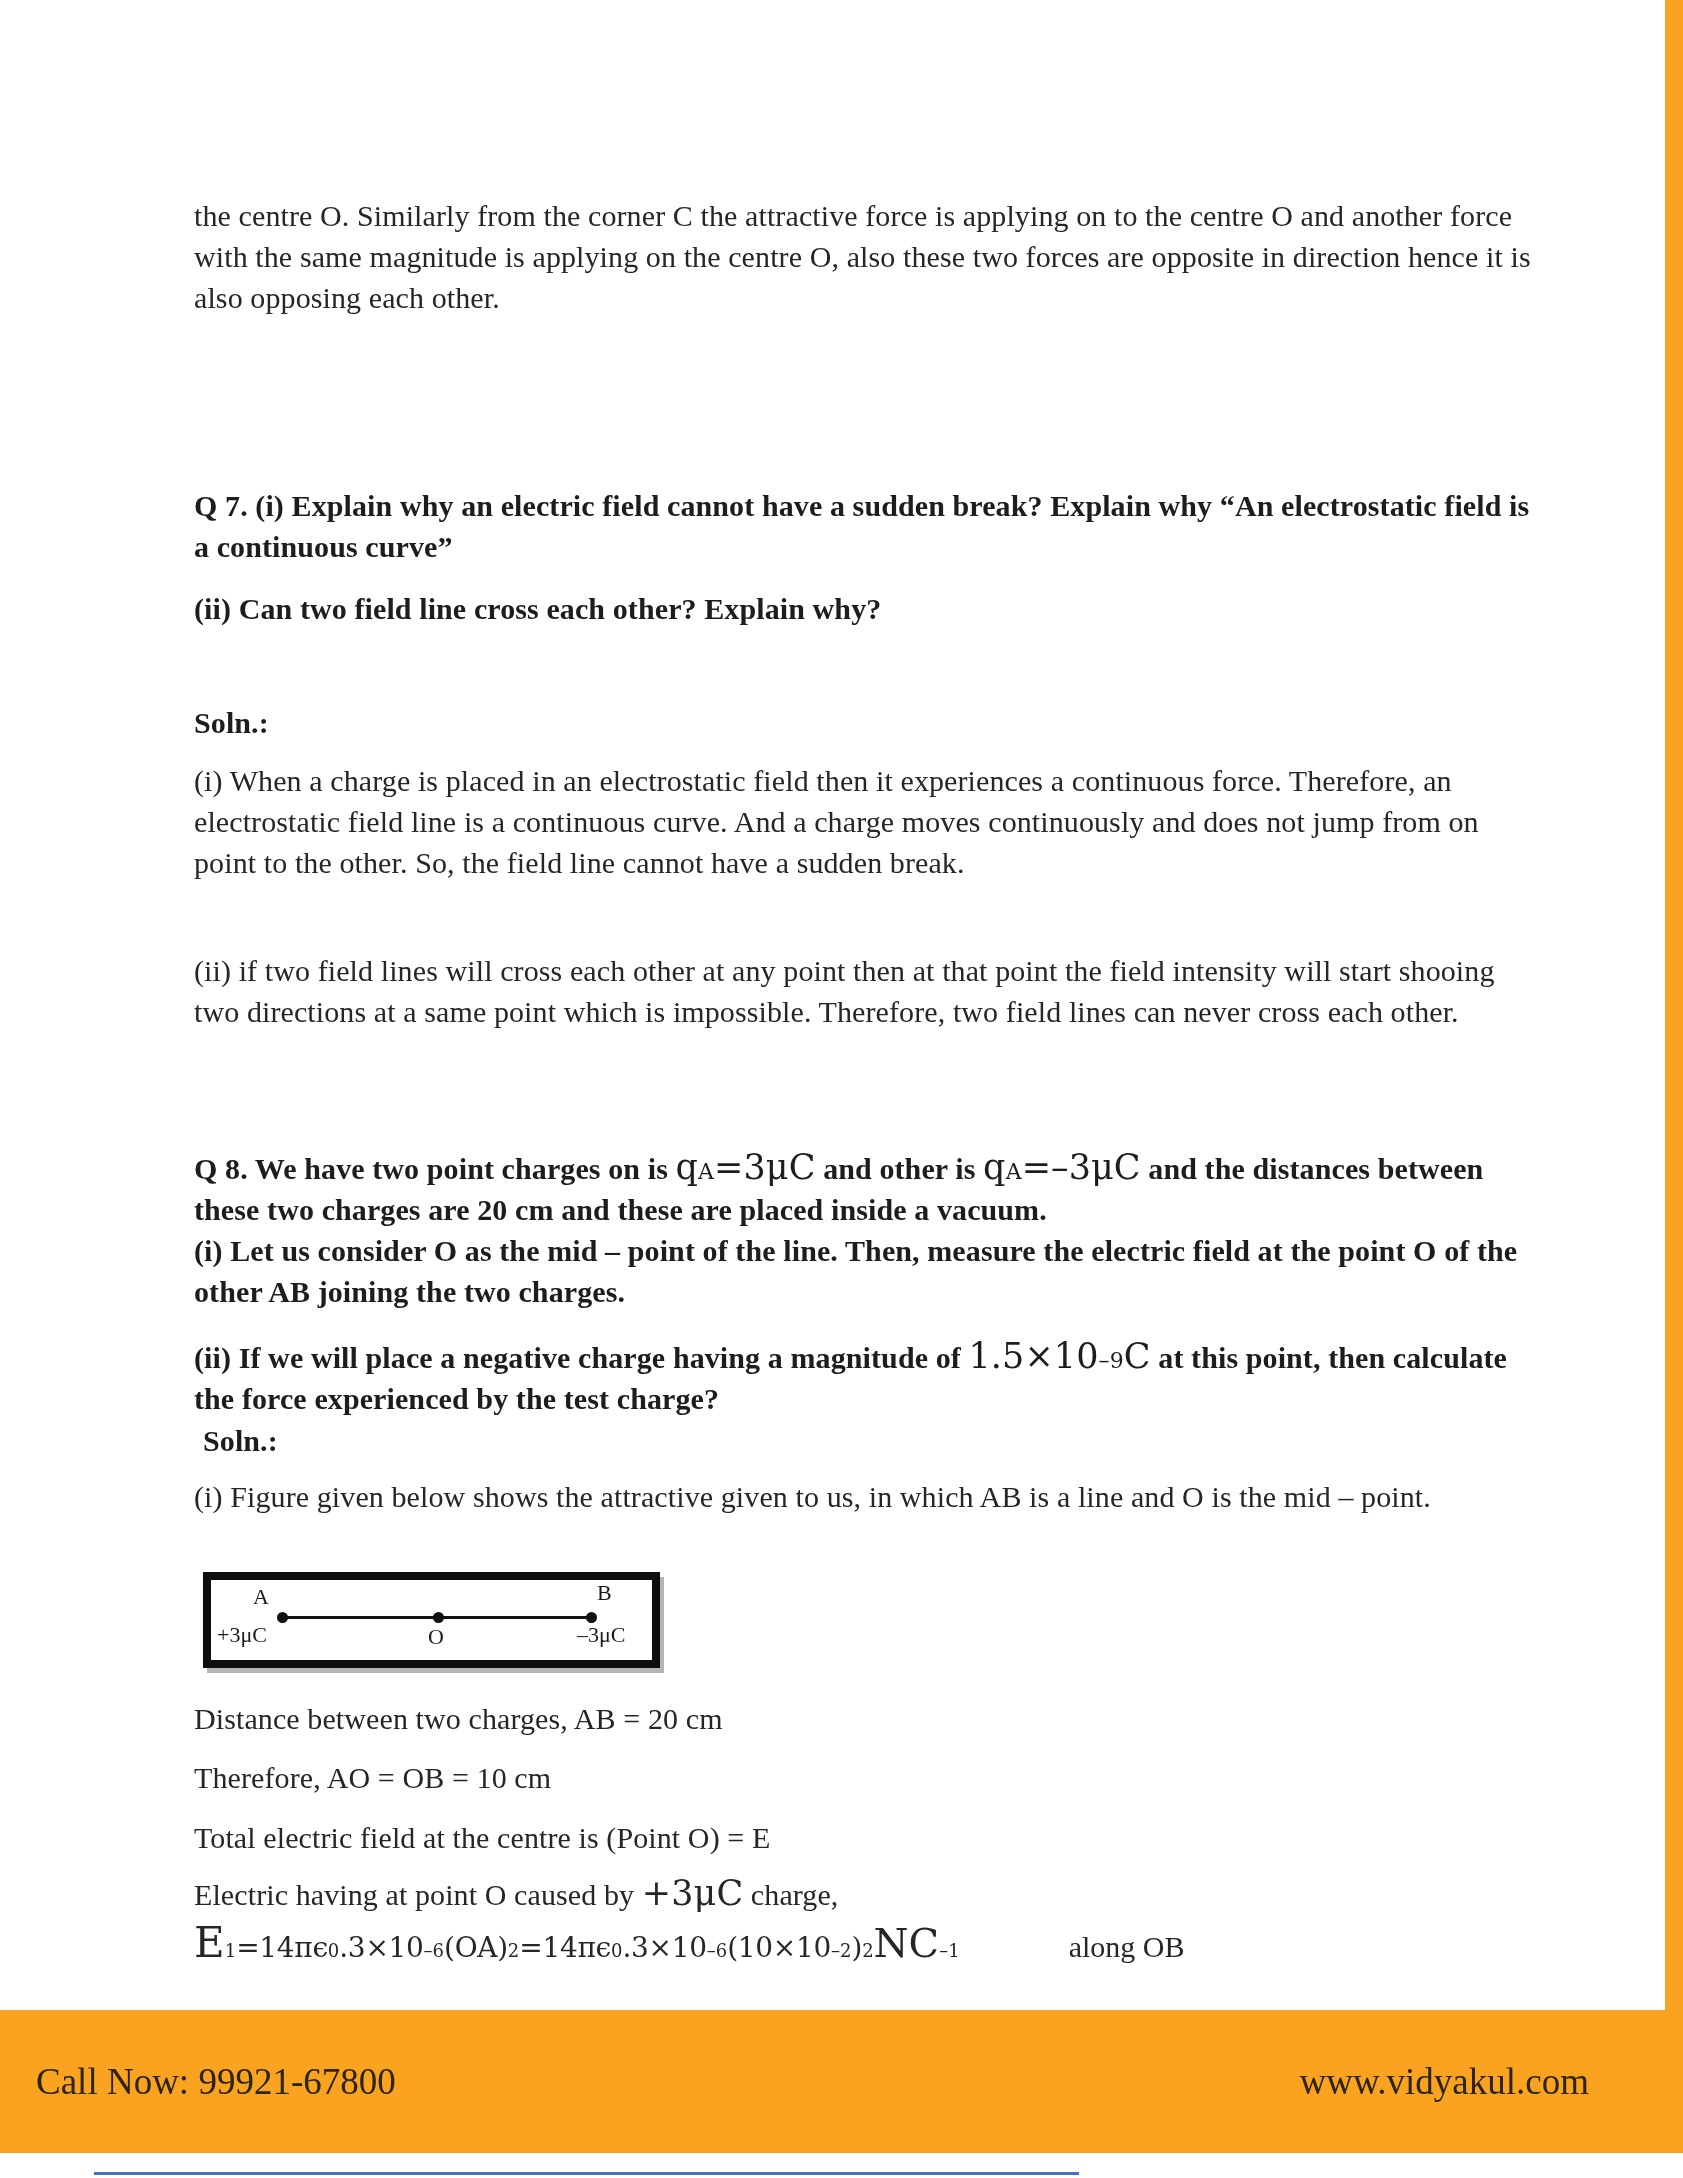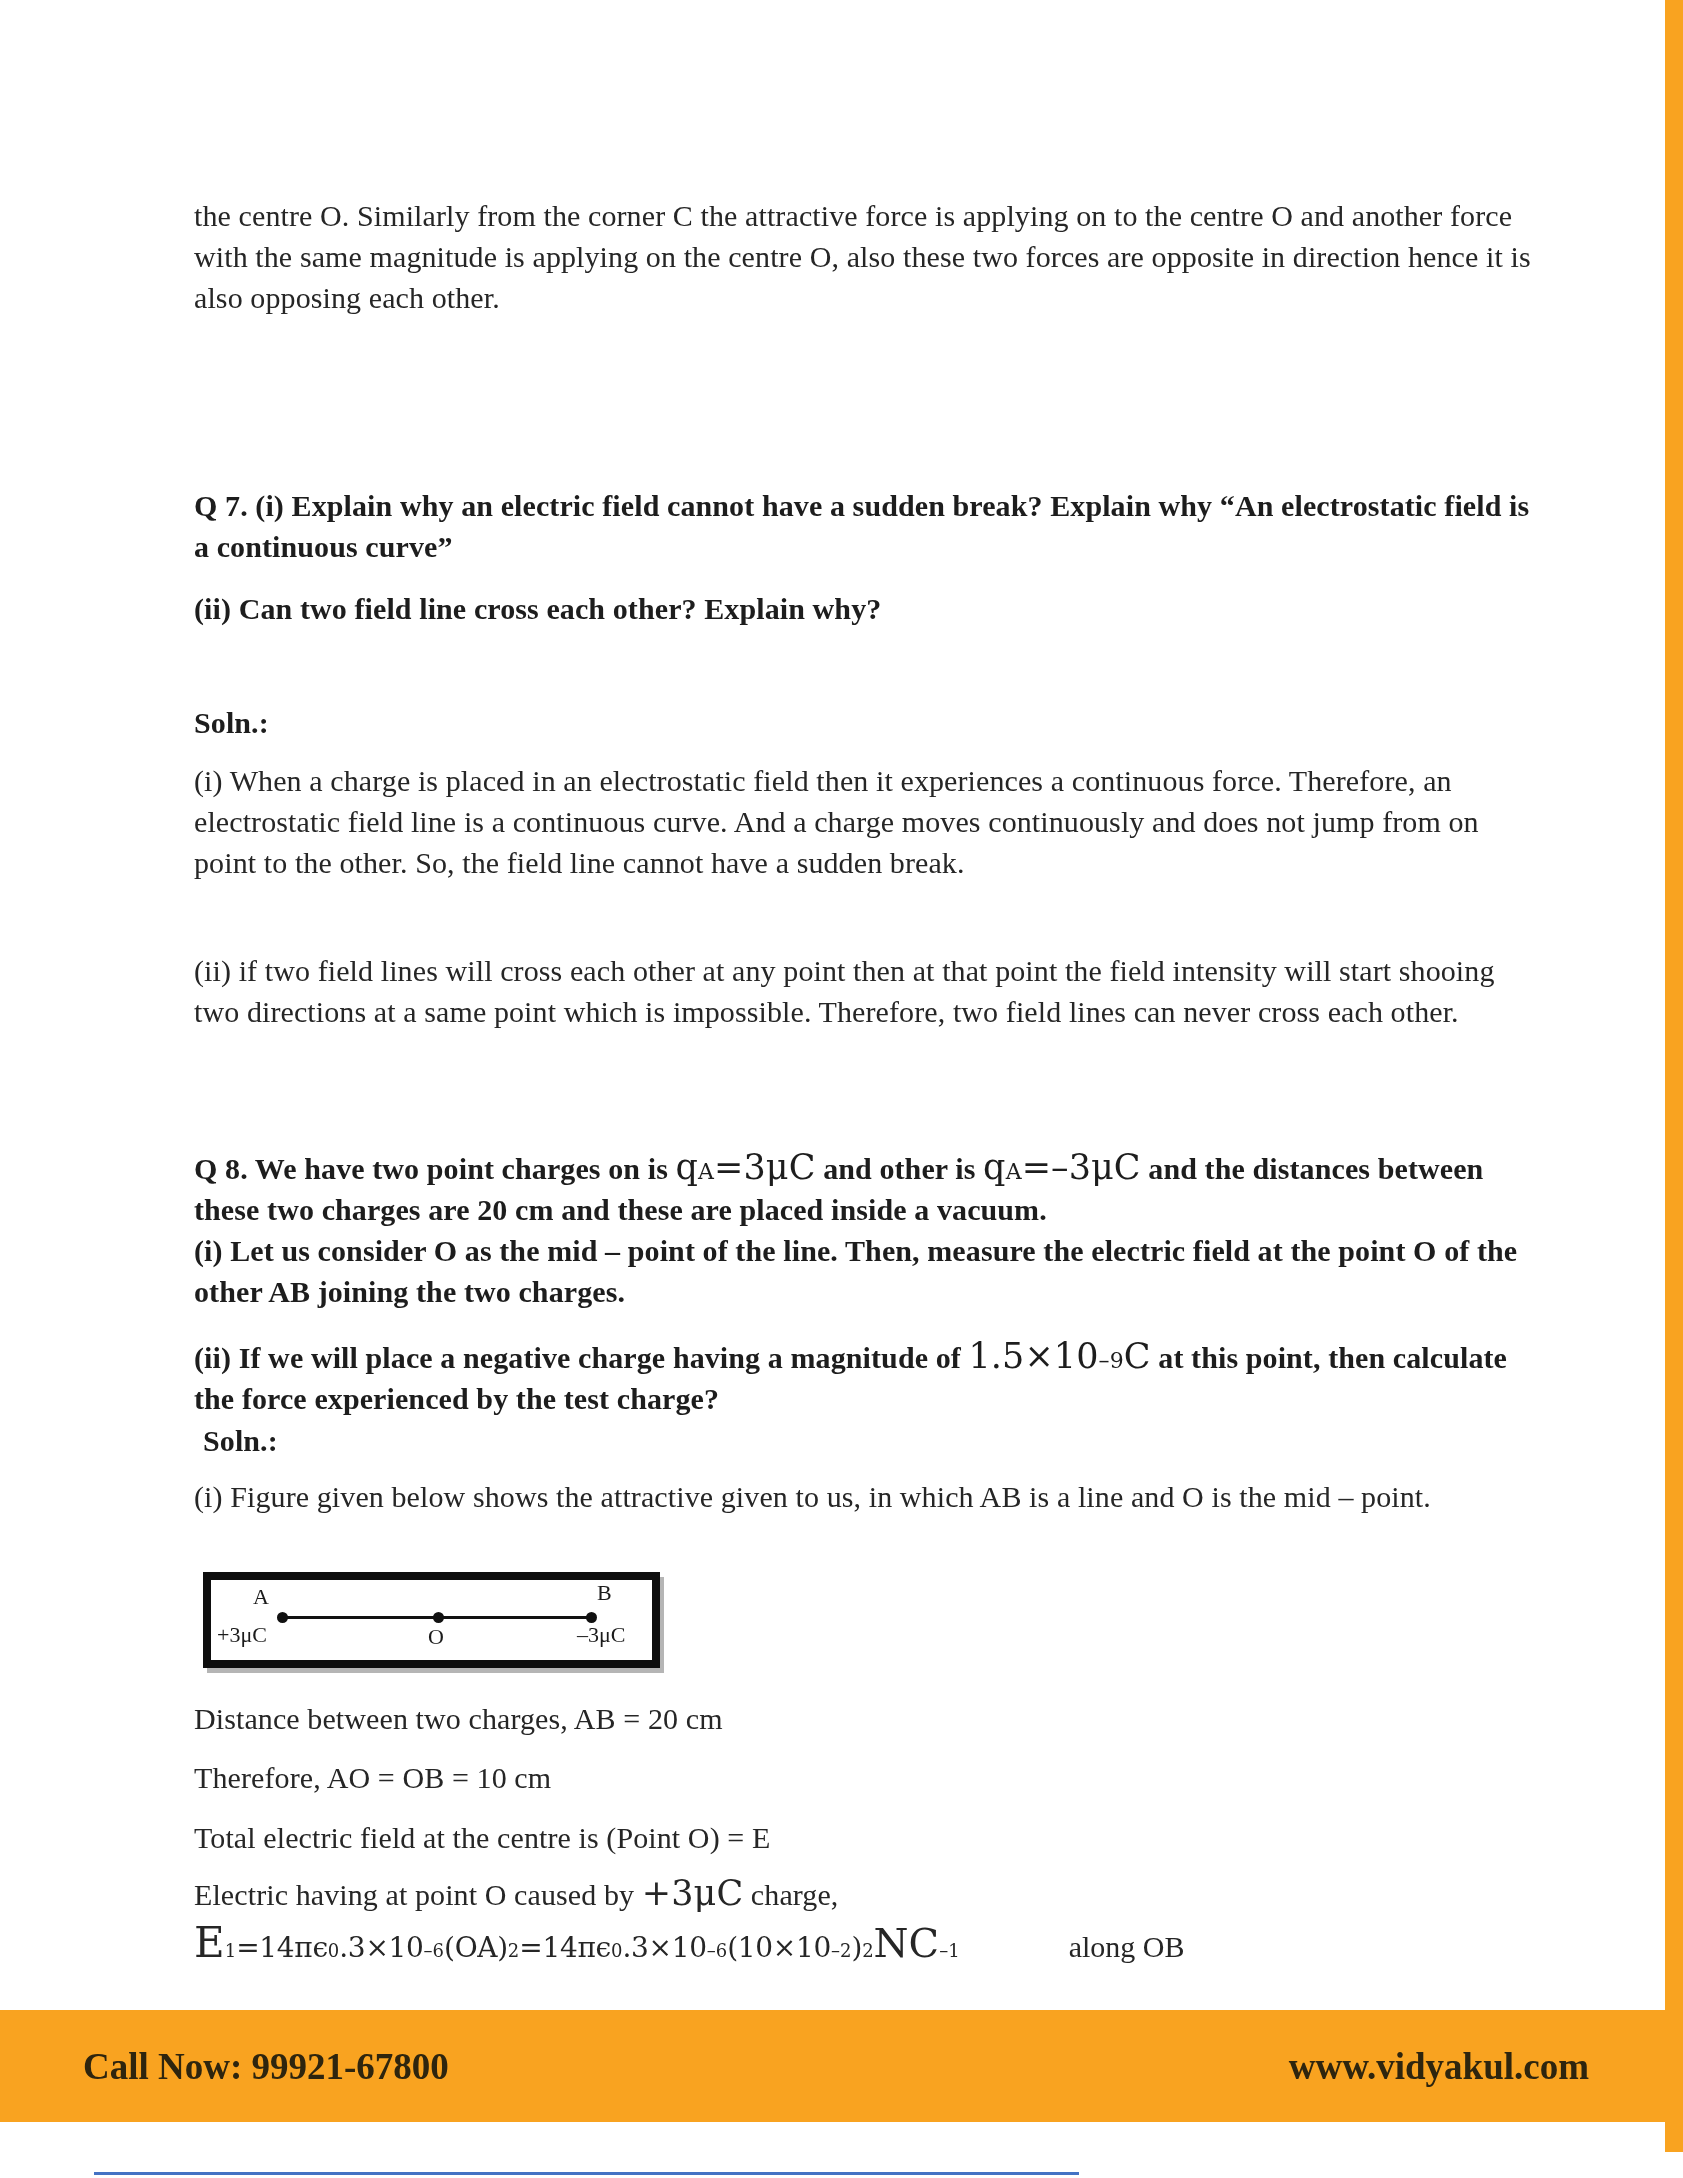--- a/index.html
+++ b/index.html
@@ -32,25 +32,25 @@
   .fig-dot   { position:absolute; top:32px; width:11px; height:11px; border-radius:50%; background:#111; }
   .dot-a { left:66px; } .dot-o { left:222px; } .dot-b { left:375px; }
   .fig-lab { position:absolute; margin:0; line-height:1; }
   .lab-a  { left:42px;  top:6px; }
   .lab-ca { left:6px;   top:44px; }
   .lab-o  { left:217px; top:46px; }
   .lab-b  { left:386px; top:2px; }
   .lab-cb { left:366px; top:44px; }
   
   .footer {
-    position:absolute; left:0; top:2010px; width:1683px; height:112px;
+    position:absolute; left:0; top:2010px; width:1683px; height:143px;
     background:var(--accent,#F9A320);
     display:flex; align-items:center; justify-content:space-between;
-    padding:0 94px 0 83px; box-sizing:border-box;
-    font-weight:bold; font-size:37px; color:#2e250e;
+    padding:0 94px 0 36px; box-sizing:border-box;
+    font-weight:normal; font-size:37px; color:#2e250e;
   }
   .side-strip { position:absolute; right:0; top:0; width:18px; height:2152px; background:var(--accent,#F9A320); }
   .blue-line  { position:absolute; left:94px; top:2172px; width:985px; height:3px; background:var(--line-blue,#4472C4); }
 </style>
 </head>
 <body>
 
 <div class="page">
 
   <div class="side-strip"></div>

